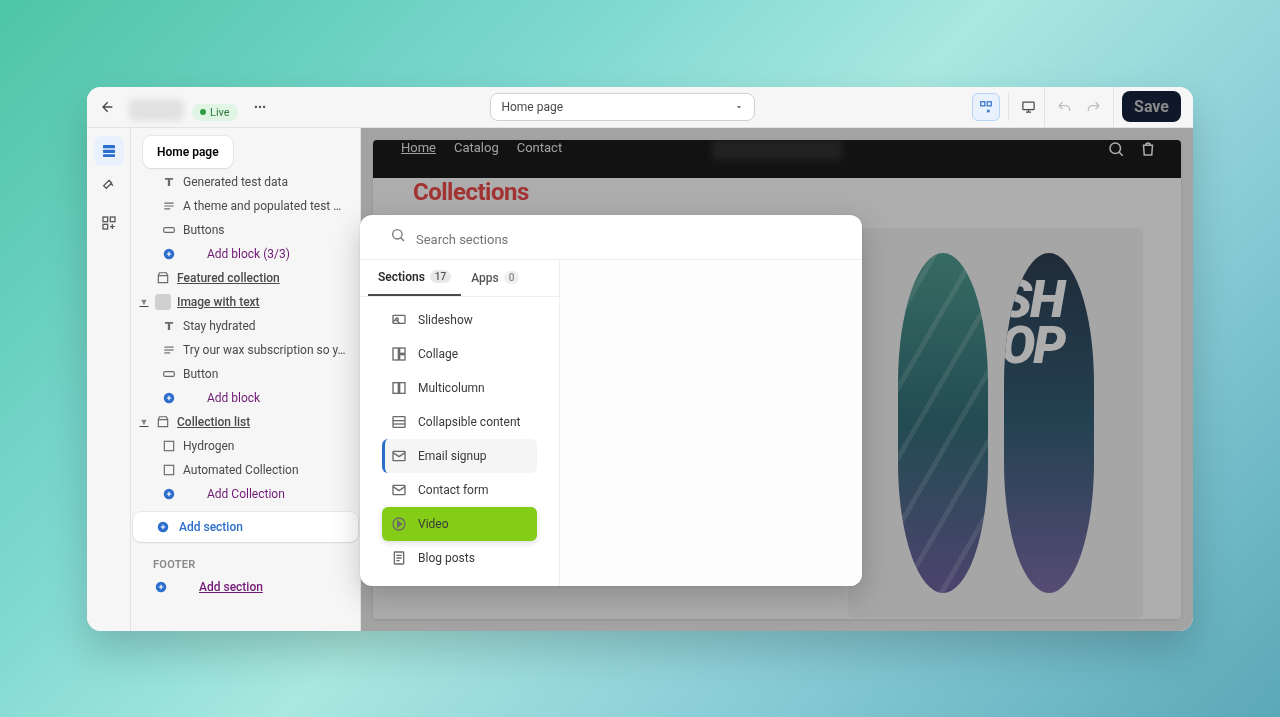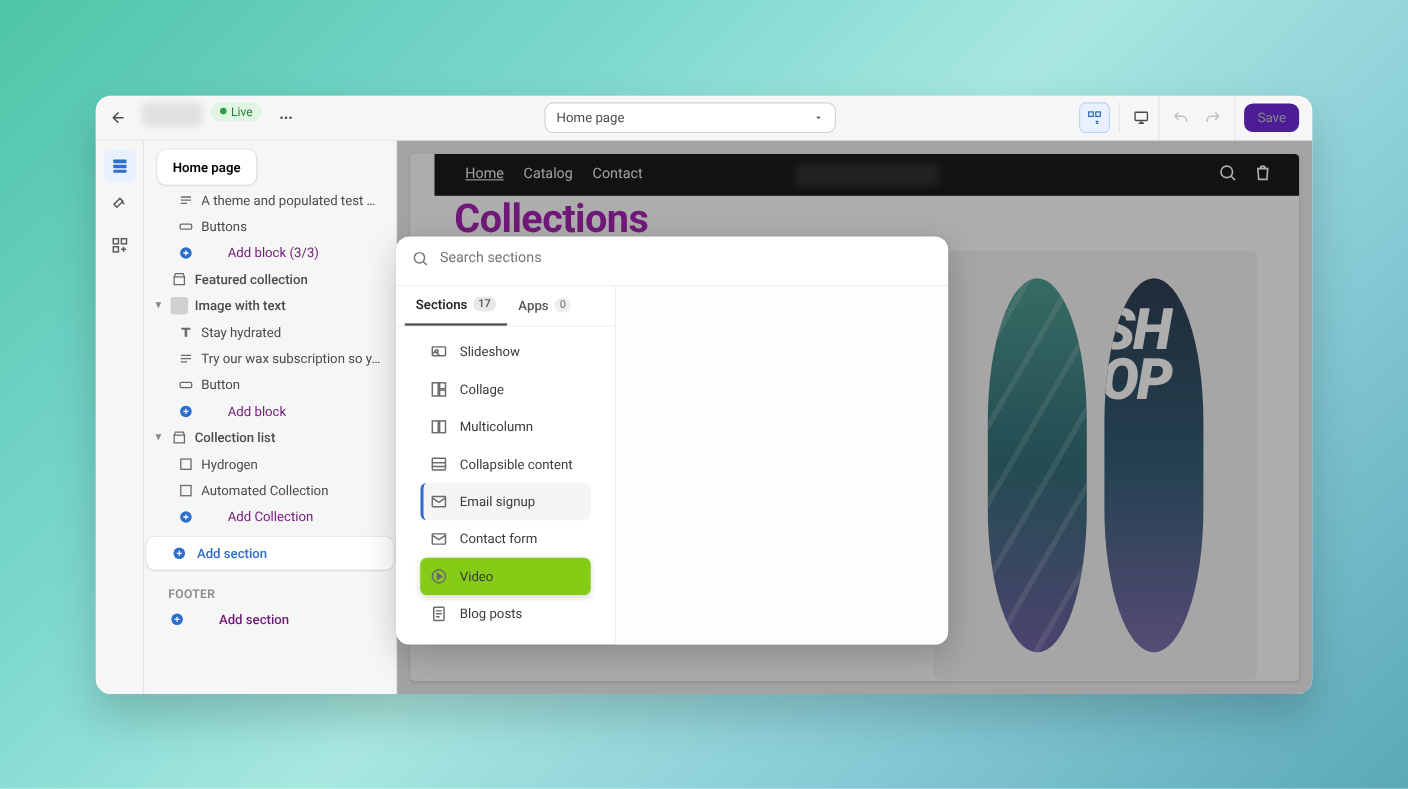--- a/index.html
+++ b/index.html
@@ -1,71 +1,71 @@
 <!DOCTYPE html>
 <html><head>
 <meta charset="utf-8">
 <style>
 * { margin: 0; padding: 0; box-sizing: border-box; font-family: -apple-system, BlinkMacSystemFont, "Segoe UI", Roboto, sans-serif; }
 body { width: 1280px; height: 717px; background: linear-gradient(135deg, #4ec5a7 0%, #7dd8d0 30%, #a8e8e0 50%, #8ccfd8 70%, #5ba8b8 100%); display: flex; align-items: center; justify-content: center; overflow: hidden; }
 .window { width: 1106px; height: 544px; background: #f6f6f7; border-radius: 14px; box-shadow: 0 20px 40px rgba(0,0,0,0.18); overflow: hidden; display: flex; flex-direction: column; position: relative; }
 .topbar { height: 41px; background: #f6f6f7; border-bottom: 1px solid #e3e3e3; display: flex; align-items: center; padding: 0 6px; }
-.tb-left { display: flex; align-items: flex-start; gap: 8px; }
+.tb-left { display: flex; align-items: flex-end; gap: 8px; }
 .exit-btn { width: 28px; height: 28px; display: flex; align-items: center; justify-content: center; border-radius: 6px; color: #4a4a4a; }
 .theme-chip { width: 55px; height: 22px; background: #e1e1e1; border-radius: 6px; filter: blur(3px); }
 .live-badge { display: flex; align-items: center; gap: 4px; background: #e0f5e4; border-radius: 8px; padding: 2px 8px; font-size: 11px; color: #2f7b3c; }
 .live-dot { width: 6px; height: 6px; background: #2f9e44; border-radius: 50%; }
 .more-btn { width: 28px; height: 28px; display: flex; align-items: center; justify-content: center; color: #4a4a4a; border-radius: 6px; }
 .tb-center { flex: 1; display: flex; justify-content: center; }
 .page-select { width: 265px; height: 28px; background: #fff; border: 1px solid #d1d1d1; border-radius: 8px; display: flex; align-items: center; padding: 0 10px; font-size: 12px; color: #4a4a4a; justify-content: space-between; }
 .tb-right { display: flex; align-items: center; gap: 8px; }
 .inspect-btn { width: 28px; height: 28px; background: #e8f1fd; border: 1px solid #b8d4f5; border-radius: 6px; display: flex; align-items: center; justify-content: center; }
 .viewport-btn { width: 28px; height: 28px; display: flex; align-items: center; justify-content: center; color: #4a4a4a; border-left: 1px solid #e3e3e3; padding-left: 12px; }
 .undo-redo { display: flex; align-items: center; border-left: 1px solid #e3e3e3; border-right: 1px solid #e3e3e3; padding: 0 8px; gap: 4px; height: 41px; }
 .ur-btn { width: 24px; height: 24px; color: #c0c0c0; display: flex; align-items: center; justify-content: center; }
-.save-btn { background: #4c1d95; border-radius: 8px; padding: 6px 12px; font-size: 12px; font-weight: 400; color: #8a8a8a; margin-right: 6px; }
+.save-btn { background: #0f172a; border-radius: 8px; padding: 6px 12px; font-size: 16px; font-weight: 700; color: #8a8a8a; margin-right: 6px; }
 .body { flex: 1; display: flex; overflow: hidden; position: relative; }
 .nav-rail { width: 44px; background: #f6f6f7; border-right: 1px solid #e3e3e3; display: flex; flex-direction: column; align-items: center; padding-top: 8px; gap: 6px; }
 .rail-item { width: 30px; height: 30px; display: flex; align-items: center; justify-content: center; border-radius: 8px; color: #5a5a5a; }
 .rail-item.active { background: #e8f1fd; color: #2c6ecb; }
 .sidebar { width: 230px; background: #f6f6f7; border-right: 1px solid #e3e3e3; overflow-y: auto; position: relative; }
 .sidebar-title { position: absolute; top: 8px; left: 12px; background: #fff; border-radius: 8px; padding: 9px 14px; font-size: 12px; font-weight: 600; box-shadow: 0 1px 2px rgba(0,0,0,0.08), 0 0 0 1px rgba(0,0,0,0.05); z-index: 2; }
 .sidebar-content { padding-top: 42px; }
 .tree-row { display: flex; align-items: center; padding: 4px 8px; font-size: 12px; color: #4a4a4a; gap: 6px; cursor: pointer; }
-.lvl-0 { padding-left: 8px; font-weight: 500; }
+.lvl-0 { padding-left: 8px; font-weight: 500; text-decoration: underline; }
 .lvl-1 { padding-left: 30px; }
 .chev { width: 10px; text-align: center; color: #888; font-size: 9px; }
 .row-icon { width: 16px; height: 16px; display: flex; align-items: center; justify-content: center; color: #6a6a6a; flex-shrink: 0; }
 .row-label { white-space: nowrap; overflow: hidden; text-overflow: ellipsis; }
 .add-row { color: #701a75; gap: 30px; }
 .add-icon { color: #2c6ecb; }
 .footer-label { padding: 10px 10px 4px 22px; font-size: 11px; font-weight: 600; color: #8a8a8a; letter-spacing: 0.3px; }
 .img-thumb { width: 16px; height: 16px; background: #d0d0d0; border-radius: 3px; }
 .add-section-row { margin: 6px 0; background: #fff; border-radius: 8px; box-shadow: 0 1px 2px rgba(0,0,0,0.08), 0 0 0 1px rgba(0,0,0,0.05); padding: 7px 8px 7px 22px; display: flex; align-items: center; gap: 8px; font-size: 12px; font-weight: 500; color: #2c6ecb; }
 .preview { flex: 1; background: #f0f0f0; padding: 12px; position: relative; overflow: hidden; }
 .canvas { width: 100%; height: 100%; background: #fff; border-radius: 4px; box-shadow: 0 1px 3px rgba(0,0,0,0.1); overflow: hidden; }
-.store-header { height: 38px; background: #121212; display: flex; align-items: center; padding: 0 28px; color: #fff; gap: 18px; font-size: 13px; position: relative; margin-left: 22px; }
+.store-header { height: 38px; background: #121212; display: flex; padding: 0 28px; color: #fff; gap: 18px; font-size: 13px; position: relative; }
 .nav-link { color: #eaeaea; }
 .nav-link.home-link { text-decoration: underline; }
 .logo-blur { position: absolute; left: 50%; transform: translateX(-50%); width: 130px; height: 20px; background: #2a2a2a; border-radius: 3px; filter: blur(3px); }
 .header-right { position: absolute; right: 24px; display: flex; gap: 14px; color: #fff; }
-.page-h1 { font-size: 36px; font-weight: 700; padding: 0 40px 10px; color: #a21caf; letter-spacing: -0.5px; }
+.page-h1 { font-size: 24px; font-weight: 700; padding: 0 40px 10px; color: #ef4444; letter-spacing: -0.5px; }
 .content-row { display: flex; padding: 20px 40px; gap: 30px; }
 .email-card { flex: 1; border: 1px solid #e5e5e5; border-radius: 4px; padding: 28px 28px; text-align: center; height: 137px; margin-top: 145px; }
 .email-title { font-size: 14px; font-weight: 600; margin-bottom: 6px; }
 .email-sub { font-size: 7px; color: #666; margin-bottom: 10px; }
 .email-input { width: 100px; margin: 0 auto; border: 1px solid #ddd; font-size: 6px; color: #aaa; padding: 1px 6px; display: flex; justify-content: space-between; align-items: center; }
 .board { width: 90px; height: 340px; border-radius: 45px 45px 45px 45px / 130px 130px 130px 130px; position: relative; overflow: hidden; }
 .board1 { background: linear-gradient(180deg, #4a9b8f 0%, #2b6a74 50%, #6b5d9e 100%); }
 .board1::after { content: ''; position: absolute; inset: 0; background: repeating-linear-gradient(120deg, rgba(255,255,255,0.0) 0 30px, rgba(255,255,255,0.15) 30px 35px); }
 .board2 { background: linear-gradient(180deg, #27384d 0%, #2d5a73 50%, #7a6aa8 100%); }
 .board2::before { content: 'SHOP'; position: absolute; color: #fff; font-weight: 900; font-size: 52px; transform: rotate(0deg); top: 24px; left: -3px; letter-spacing: -2px; line-height: 0.9; writing-mode: horizontal-tb; width: 95px; word-break: break-all; font-style: italic; }
 .popup-scrim { position: absolute; top: 41px; left: 274px; right: 0; bottom: 0; background: rgba(20,20,20,0.35); pointer-events: none; }
 .popup { position: absolute; top: 128px; left: 273px; width: 502px; background: #fff; border-radius: 12px; box-shadow: 0 10px 30px rgba(0,0,0,0.2), 0 0 0 1px rgba(0,0,0,0.04); z-index: 20; overflow: hidden; }
-.search-row { display: flex; align-items: flex-start; padding: 12px 14px; gap: 10px; border-bottom: 1px solid #eee; }
+.search-row { display: flex; align-items: flex-end; padding: 12px 30px; gap: 10px; border-bottom: 1px solid #eee; }
 .search-input { flex: 1; border: none; outline: none; font-size: 13px; color: #555; }
 .popup-body { display: flex; height: 326px; }
 .popup-left { width: 200px; border-right: 1px solid #eee; display: flex; flex-direction: column; }
 .tabs { display: flex; border-bottom: 1px solid #eee; padding: 0 8px; }
 .tab { padding: 10px 10px; font-size: 12px; color: #555; display: flex; align-items: center; gap: 5px; font-weight: 500; }
 .tab.active { border-bottom: 2px solid #4a4a4a; color: #2a2a2a; font-weight: 600; }
 .tab-badge { background: #e8e8e8; border-radius: 7px; padding: 1px 5px; font-size: 10px; font-weight: 500; color: #555; }
 .tab-badge.zero { background: #eee; color: #888; }
 .section-list { flex: 1; overflow-y: auto; padding: 6px 22px; }
 .section-item { display: flex; align-items: center; gap: 10px; padding: 8px 8px; font-size: 12px; color: #3a3a3a; border-radius: 6px; cursor: pointer; }
@@ -159,20 +159,28 @@
             <path d="M17 14v7m-3.5-3.5h7"></path>
           </svg>
       </div>
     </div>
 
     <div class="sidebar">
       <div class="sidebar-title">Home page</div>
       <div class="sidebar-content">
         <div class="tree-row lvl-1">
           <span class="row-icon">
+              <svg width="14" height="14" viewBox="0 0 24 24" fill="currentColor">
+                <path d="M5 5h14v3h-5v11h-4V8H5z"></path>
+              </svg>
+            </span>
+          <span class="row-label">Generated test data</span>
+        </div>
+        <div class="tree-row lvl-1">
+          <span class="row-icon">
               <svg width="14" height="14" viewBox="0 0 24 24" fill="none" stroke="currentColor" stroke-width="2">
                 <line x1="4" y1="7" x2="20" y2="7"></line>
                 <line x1="4" y1="12" x2="20" y2="12"></line>
                 <line x1="4" y1="17" x2="14" y2="17"></line>
               </svg>
             </span>
           <span class="row-label">A theme and populated test …</span>
         </div>
         <div class="tree-row lvl-1">
           <span class="row-icon">

